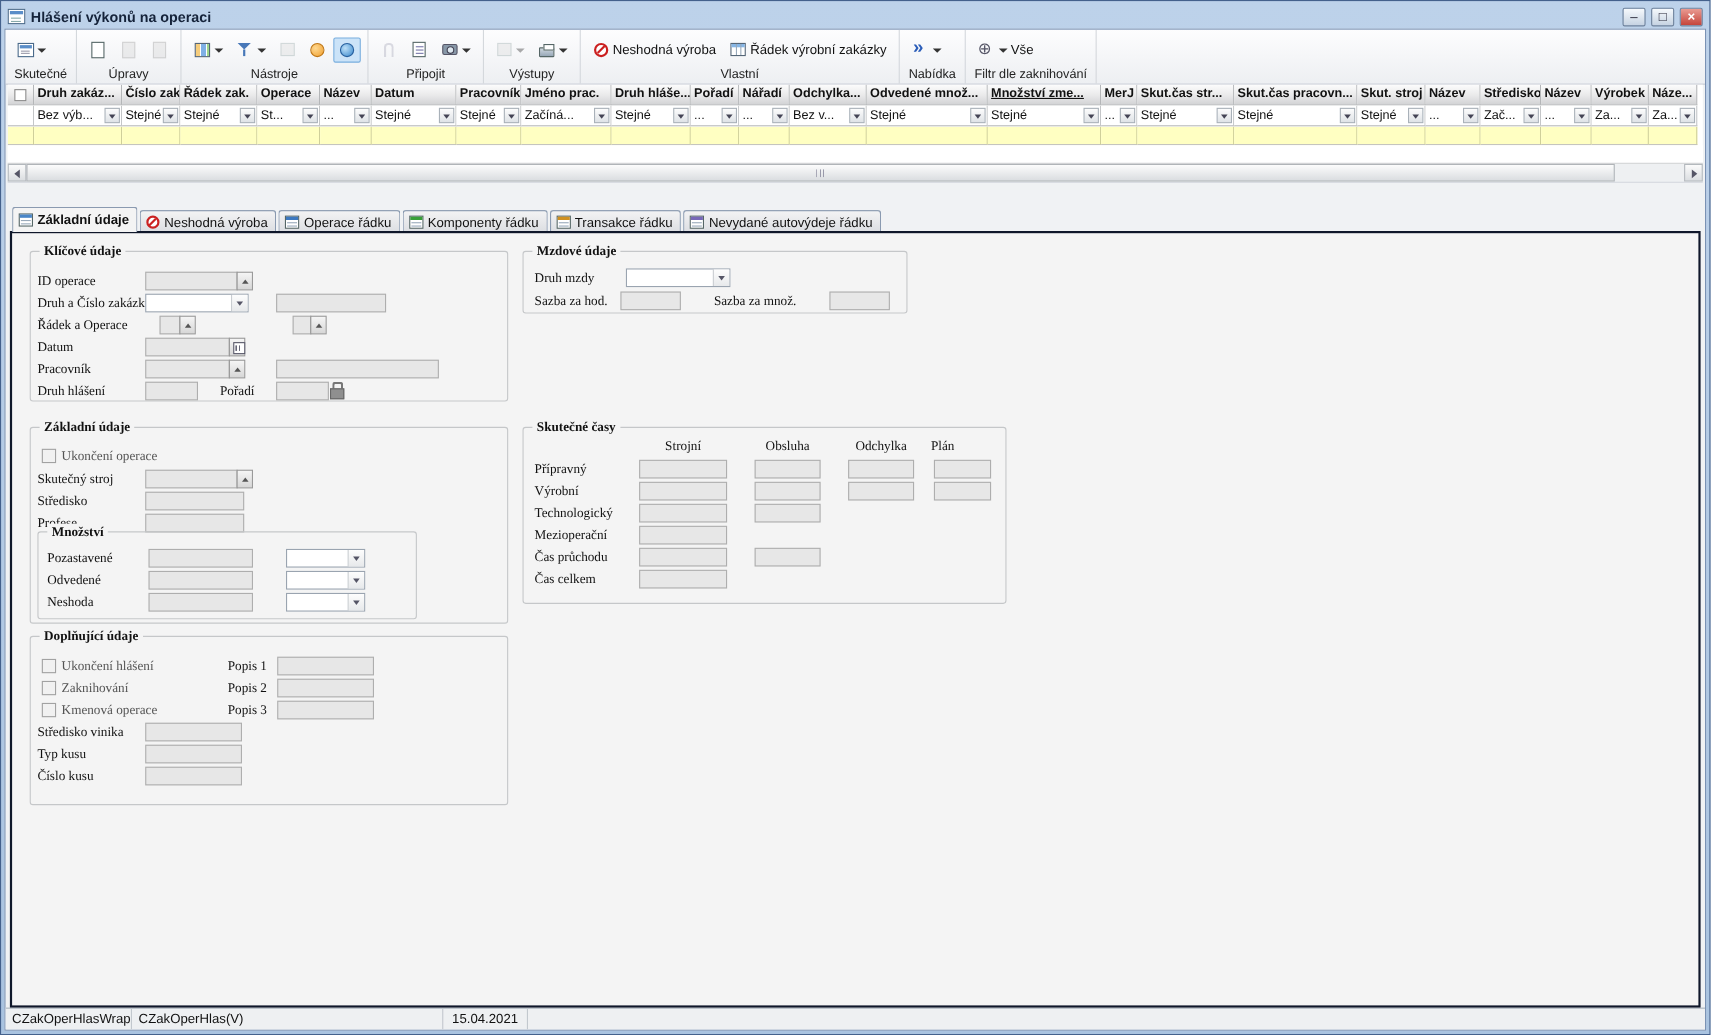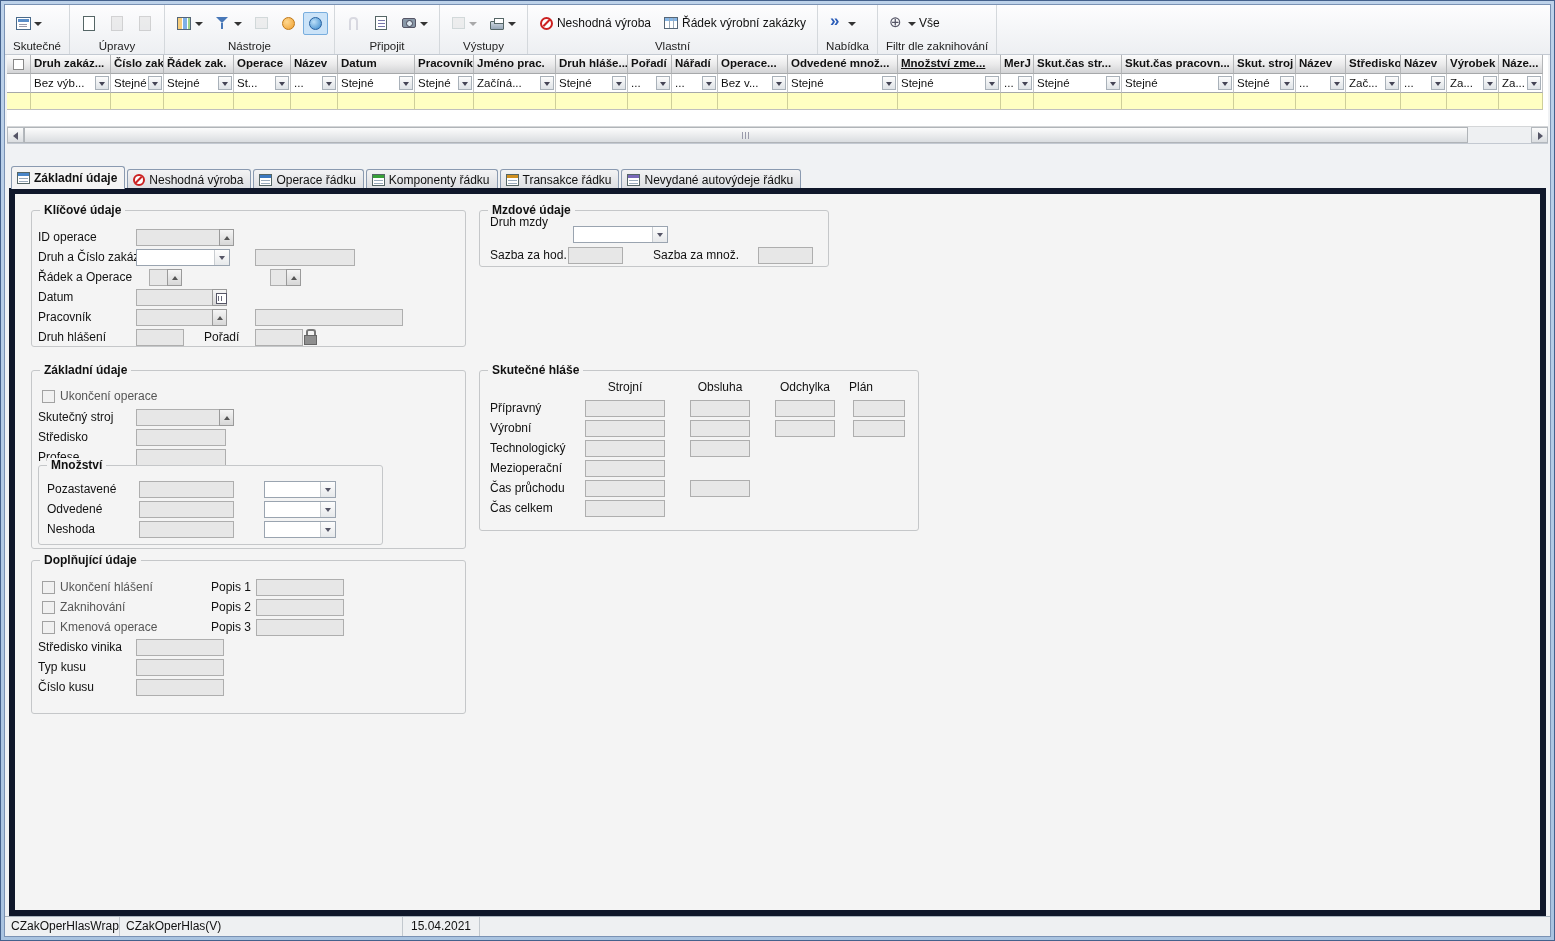--- a/index.html
+++ b/index.html
@@ -88,21 +88,21 @@
   .tab { display:flex; align-items:center; gap:4px; padding:2px 7px 2px 5px; border:1px solid #8a9ab0; border-bottom:none; border-radius:3px 3px 0 0; background:linear-gradient(#f3f3f4,#dcdee2); font-size:12px; height:20px; white-space:nowrap; margin-bottom:-1px; }
   .tab.active { background:#f4f4f4; font-weight:bold; height:23px; position:relative; z-index:3; }
   .tabicon { width:13px; height:12px; border:1px solid #566; background:#fff; position:relative; flex:none; }
   .tabicon::before { content:""; position:absolute; left:0; right:0; top:0; height:3px; background:var(--c,#4a86c8); }
   .tabicon::after { content:""; position:absolute; left:1px; right:1px; top:5px; height:1px; background:#9ab; box-shadow:0 3px 0 #9ab; }
   .tabicon.circ { border-radius:50%; border:2px solid #cb2222; width:12px; height:12px; background:#fff; }
   .tabicon.circ::before { content:""; position:absolute; left:-1px; top:3px; width:9px; height:2px; background:#cb2222; transform:rotate(-45deg); }
   .tabicon.circ::after { display:none; }
 
   
-  #content { flex:1; position:relative; background:#f4f4f4; border:6px solid #0f172a; z-index:2; overflow:hidden; }
+  #content { flex:1; position:relative; background:#f4f4f4; border:2px solid #0f172a; z-index:2; overflow:hidden;font-family:Liberation Serif, serif; }
   .grp { position:absolute; border:1px solid #c5c7c9; border-radius:3px; }
   .gt { position:absolute; top:-8px; left:8px; background:#f4f4f4; padding:0 4px; font-weight:bold; font-size:12px; white-space:nowrap; line-height:14px; }
   .lbl { position:absolute; font-size:12px; white-space:nowrap; height:17px; line-height:17px; }
   .lbl.dim { color:#555; }
   .lbl.ctr { text-align:center; }
   .fld { position:absolute; height:17px; background:#e7e7e7; border:1px solid #aeaeae; }
   .combo { position:absolute; height:17px; background:#fff; border:1px solid #9aa4b0; }
   .combo::before { content:""; position:absolute; right:0; top:0; bottom:0; width:14px; border-left:1px solid #c9cdd1; background:linear-gradient(#fdfdfd,#e7e9eb); }
   .combo::after { content:""; position:absolute; right:4px; top:6px; border-left:3px solid transparent; border-right:3px solid transparent; border-top:4px solid #556; }
   .spin { position:absolute; width:15px; height:17px; background:linear-gradient(#f5f5f5,#d7d7d7); border:1px solid #9a9a9a; }
@@ -117,20 +117,28 @@
   .txtarea { position:absolute; background:#e3e3e3; border:1px solid #a8a8a8; }
 
   
   #statusbar { height:20px; background:#eef0f2; border-top:1px solid #aab4be; display:flex; font-size:12px; }
   .scell { border-right:1px solid #c2c8ce; padding:2px 6px 0; white-space:nowrap; overflow:hidden; }
 </style>
 </head>
 <body>
 
 <div id="window">
+  <div id="titlebar">
+    <span id="title-icon"></span>
+    <span id="title">Hlášení výkonů na operaci</span>
+    <span class="spacer"></span>
+    <span class="winbtn">–</span>
+    <span class="winbtn">□</span>
+    <span class="winbtn close">×</span>
+  </div>
 
   <div id="client">
     <div id="toolbar">
         <div class="tgroup">
           <div class="tbtns">
             <div class="tbtn">
               <span class="ic view-icon"></span>
               <span class="dd"></span>
             </div>
           </div>
@@ -243,21 +251,21 @@
           <div class="gh" style="width: 53px;">Číslo zak.</div>
           <div class="gh" style="width: 70px;">Řádek zak.</div>
           <div class="gh" style="width: 57px;">Operace</div>
           <div class="gh" style="width: 47px;">Název</div>
           <div class="gh" style="width: 77px;">Datum</div>
           <div class="gh" style="width: 59px;">Pracovník</div>
           <div class="gh" style="width: 82px;">Jméno prac.</div>
           <div class="gh" style="width: 72px;">Druh hláše...</div>
           <div class="gh" style="width: 44px;">Pořadí</div>
           <div class="gh" style="width: 46px;">Nářadí</div>
-          <div class="gh" style="width: 70px;">Operace...</div>
+          <div class="gh" style="width: 70px;">Odchylka...</div>
           <div class="gh" style="width: 110px;">Odvedené množ...</div>
           <div class="gh" style="width: 103px; text-decoration: underline;">Množství zme...</div>
           <div class="gh" style="width: 33px;">MerJ</div>
           <div class="gh" style="width: 88px;">Skut.čas str...</div>
           <div class="gh" style="width: 112px;">Skut.čas pracovn...</div>
           <div class="gh" style="width: 62px;">Skut. stroj</div>
           <div class="gh" style="width: 50px;">Název</div>
           <div class="gh" style="width: 55px;">Středisko</div>
           <div class="gh" style="width: 46px;">Název</div>
           <div class="gh" style="width: 52px;">Výrobek</div>
@@ -447,21 +455,21 @@
           <div class="fld" style="left:223px;top:98px;width:148px"></div>
           <span class="lbl" style="left:6px;top:118px">Druh hlášení</span>
           <div class="fld" style="left:104px;top:118px;width:48px"></div>
           <span class="lbl" style="left:172px;top:118px">Pořadí</span>
           <div class="fld" style="left:223px;top:118px;width:48px"></div>
           <span class="lock" style="left:271px;top:117px"></span>
         </div>
 
         <div class="grp" id="g-mzdove" style="left:464px;top:16px;width:350px;height:57px">
           <span class="gt">Mzdové údaje</span>
-          <span class="lbl" style="left:10px;top:3px">Druh mzdy</span>
+          <span class="lbl" style="left:10px;top:15px">Druh mzdy</span>
           <div class="combo" style="left:93px;top:15px;width:95px"></div>
           <span class="lbl" style="left:10px;top:36px">Sazba za hod.</span>
           <div class="fld" style="left:88px;top:36px;width:55px"></div>
           <span class="lbl" style="left:173px;top:36px">Sazba za množ.</span>
           <div class="fld" style="left:278px;top:36px;width:55px"></div>
         </div>
 
 
         <div class="grp" id="g-zakladni" style="left:16px;top:176px;width:435px;height:179px">
           <span class="gt">Základní údaje</span>
@@ -482,21 +490,21 @@
             <span class="lbl" style="left:8px;top:35px">Odvedené</span>
             <div class="fld" style="left:100px;top:35px;width:95px"></div>
             <div class="combo" style="left:225px;top:35px;width:72px"></div>
             <span class="lbl" style="left:8px;top:55px">Neshoda</span>
             <div class="fld" style="left:100px;top:55px;width:95px"></div>
             <div class="combo" style="left:225px;top:55px;width:72px"></div>
           </div>
         </div>
 
         <div class="grp" id="g-casy" style="left:464px;top:176px;width:440px;height:161px">
-          <span class="gt">Skutečné hláše</span>
+          <span class="gt">Skutečné časy</span>
         <span class="lbl ctr" style="left: 105px; top: 8px; width: 80px;">Strojní</span>
             <span class="lbl ctr" style="left: 210px; top: 8px; width: 60px;">Obsluha</span>
             <span class="lbl ctr" style="left: 295px; top: 8px; width: 60px;">Odchylka</span>
             <span class="lbl ctr" style="left: 355px; top: 8px; width: 52px;">Plán</span>
             <span class="lbl" style="left: 10px; top: 29px;">Přípravný</span>
             <div class="fld" style="left: 105px; top: 29px; width: 80px;"></div>
             <div class="fld" style="left: 210px; top: 29px; width: 60px;"></div>
             <div class="fld" style="left: 295px; top: 29px; width: 60px;"></div>
             <div class="fld" style="left: 373px; top: 29px; width: 52px;"></div>
             <span class="lbl" style="left: 10px; top: 49px;">Výrobní</span>

